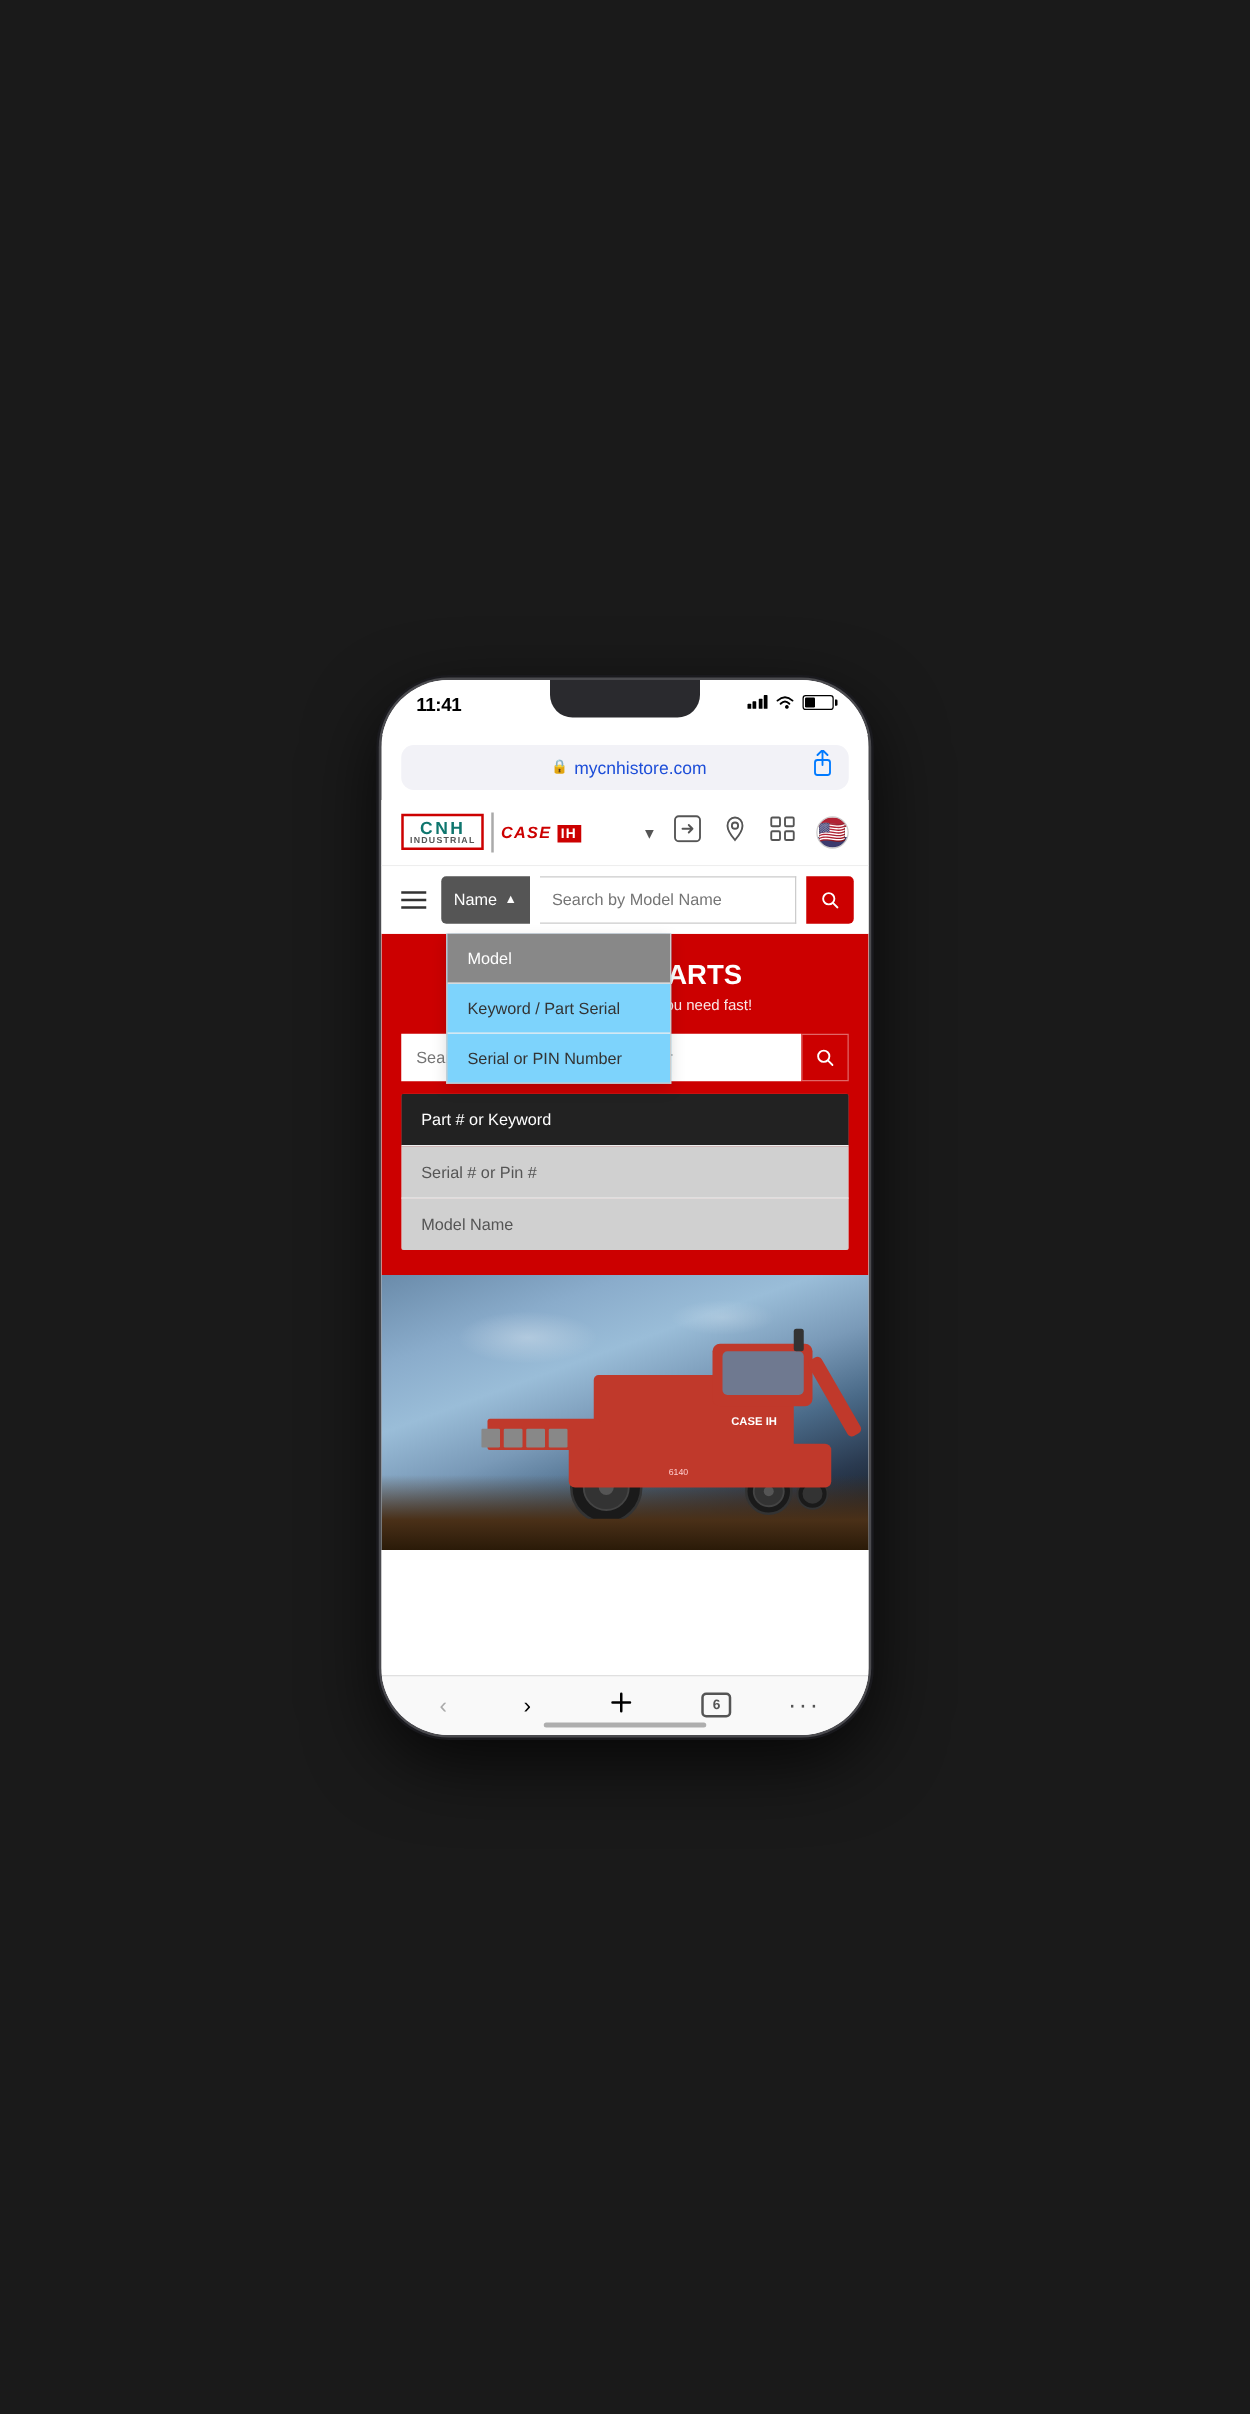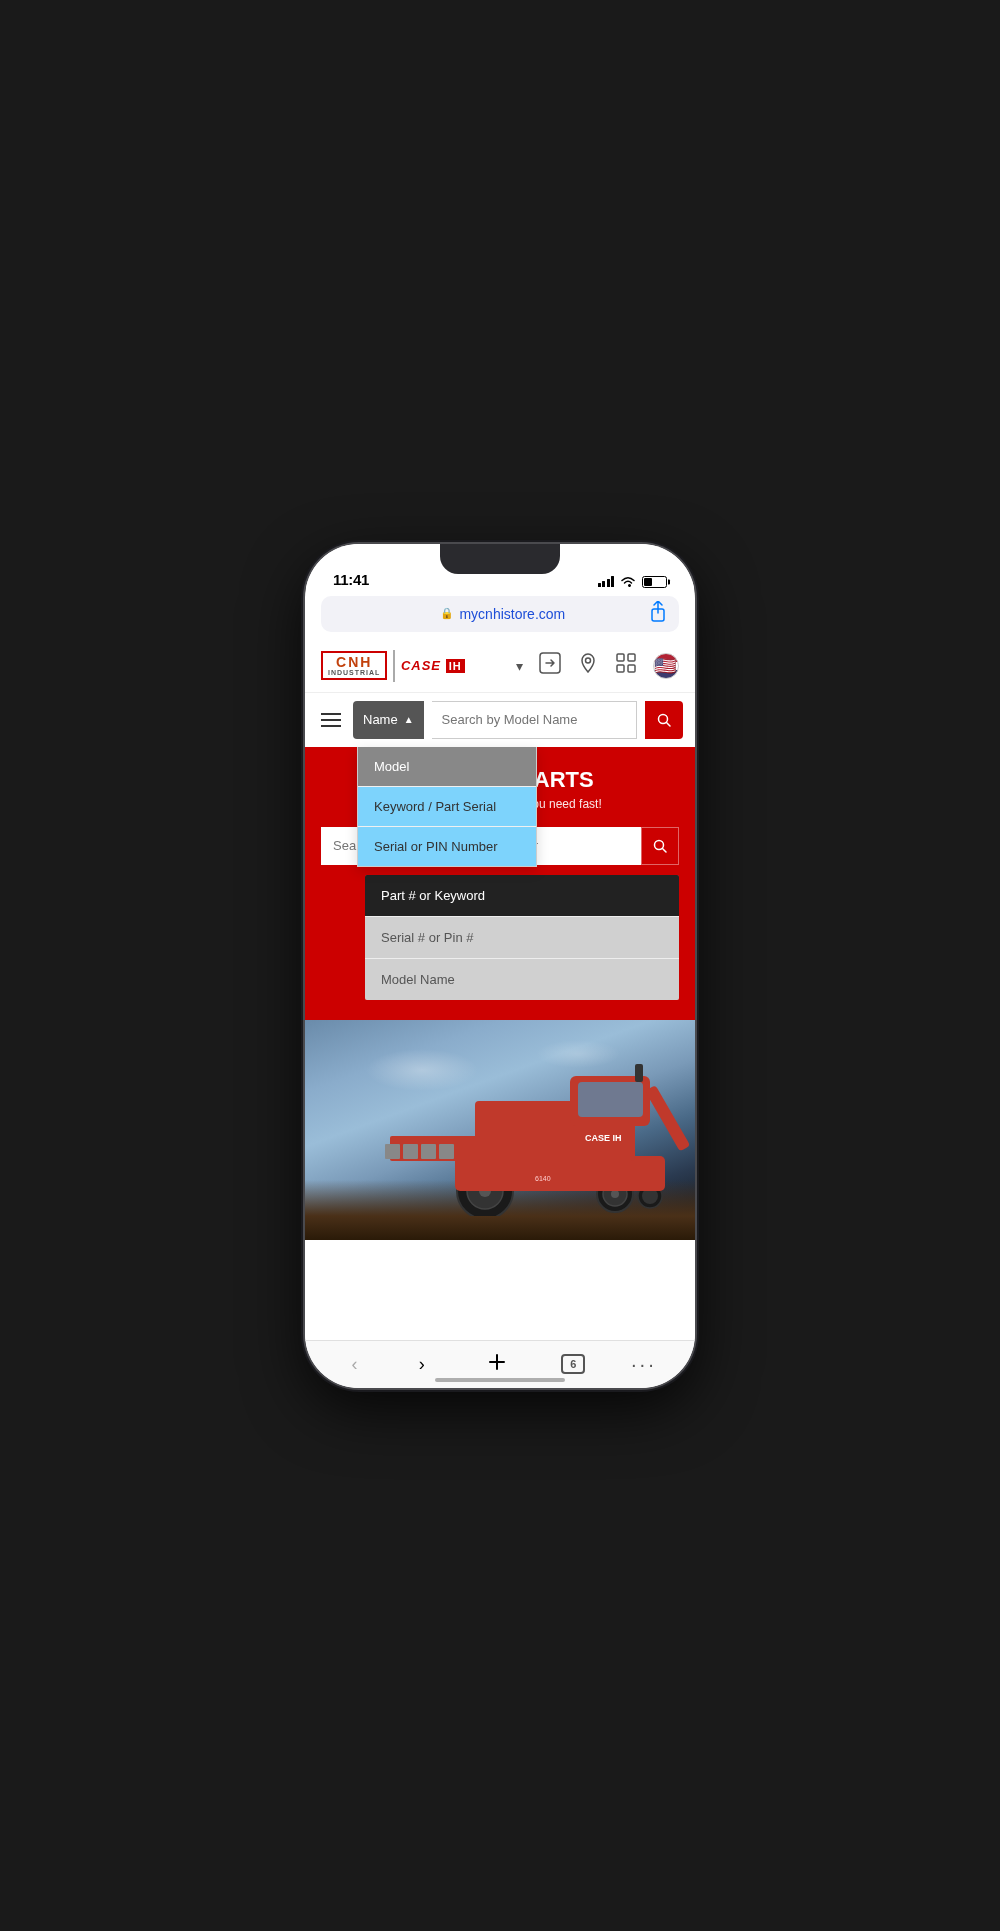--- a/index.html
+++ b/index.html
@@ -28,21 +28,21 @@
       background: #fff;
       border-radius: 50px;
       overflow: hidden;
     }
 
     
     .status-bar {
       height: 44px;
       background: #fff;
       display: flex;
-      align-items: flex-end;
+      align-items: flex-start;
       justify-content: space-between;
       padding: 12px 28px 0;
       position: relative;
       z-index: 10;
     }
 
     .status-time {
       font-size: 15px;
       font-weight: 600;
       color: #000;
@@ -349,21 +349,20 @@
       justify-content: center;
       cursor: pointer;
       font-size: 15px;
       border: 1px solid rgba(255,255,255,0.4);
     }
 
     .search-suggestion-list {
       background: #ef4444;
       border-radius: 2px;
       overflow: hidden;
-      margin-left: 44px;
     }
 
     .suggestion-item {
       padding: 13px 16px;
       font-size: 13px;
       border-bottom: 1px solid #eee;
       cursor: pointer;
     }
 
     .suggestion-item:last-child {
@@ -527,21 +526,21 @@
       padding: 2px 5px;
       display: flex;
       flex-direction: column;
       align-items: center;
       line-height: 1;
     }
 
     .cnh-text-top {
       font-size: 14px;
       font-weight: 900;
-      color: #c2410c;
+      color: #0f766e;
       letter-spacing: 2px;
     }
 
     .cnh-text-bottom {
       font-size: 7px;
       color: #555;
       letter-spacing: 1px;
       font-weight: 600;
     }
 

